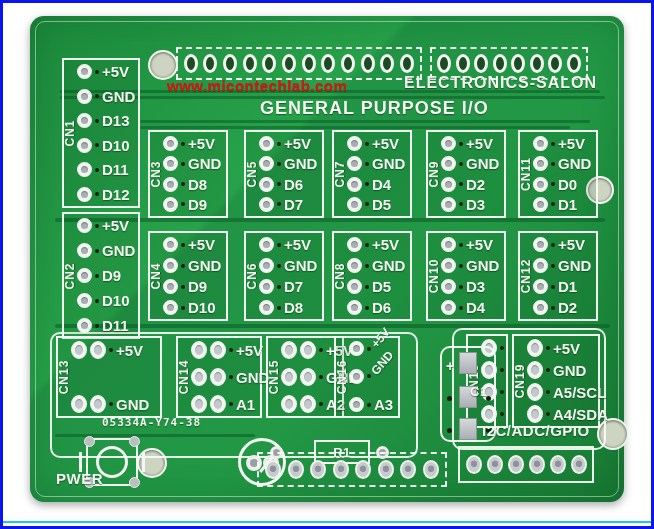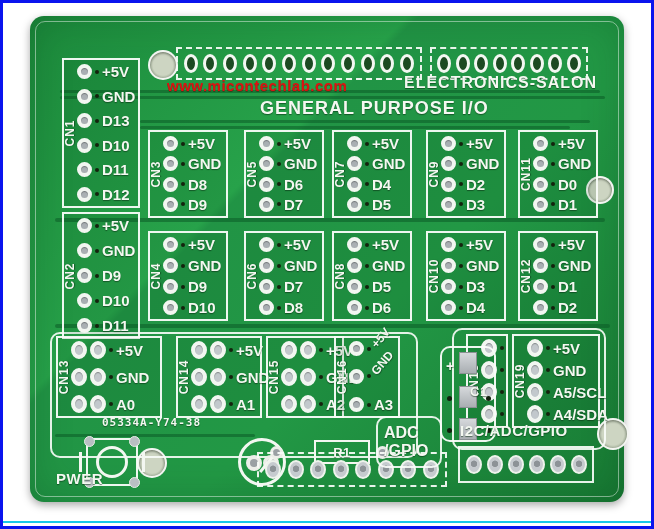--- a/index.html
+++ b/index.html
@@ -461,26 +461,20 @@
             <span class="pad"></span>
             <span class="via"></span>
             <span class="pin-label">+5V</span>
           </div>
           <div class="cn-row">
             <span class="pad"></span>
             <span class="pad"></span>
             <span class="via"></span>
             <span class="pin-label">GND</span>
           </div>
-          <div class="cn-row">
-            <span class="pad"></span>
-            <span class="pad"></span>
-            <span class="via"></span>
-            <span class="pin-label">A0</span>
-          </div>
         </div>
       </div>
     <div class="cn big" style="left:146px;top:320px;width:86px;height:82px;">
         <span class="cn-name">CN14</span>
         <div class="cn-body">
           <div class="cn-row">
             <span class="pad"></span>
             <span class="pad"></span>
             <span class="via"></span>
             <span class="pin-label">+5V</span>
@@ -619,26 +613,22 @@
       <span class="pwr-pad" style="left:22px;"></span>
       <span class="pwr-slash"></span>
     </div>
 
     <span class="r1-pad" style="left:240px;top:430px;position:absolute;z-index:3;"></span>
     <div class="r1-box">
       <span class="silk-text" style="position:static;font-size:13px;">R1</span>
     </div>
     <span class="r1-pad" style="left:346px;top:430px;position:absolute;z-index:3;"></span>
 
-    <div class="adc-box">
-      <span>ADC</span>
-      <span>/GPIO</span>
-    </div>
-
-    <span class="silk-text" style="left:430px;top:406px;font-size:15px;">I2C/ADC/GPIO</span>
+
+    <span class="silk-text" style="left:430px;top:406px;font-size:15px;padding-left:22px;">I2C/ADC/GPIO</span>
 
     <div class="pinheader bottom" style="left:227px;top:436px;width:190px;height:35px;">
         <span class="bpad"></span>
         <span class="bpad"></span>
         <span class="bpad"></span>
         <span class="bpad"></span>
         <span class="bpad"></span>
         <span class="bpad"></span>
         <span class="bpad"></span>
         <span class="bpad"></span>

